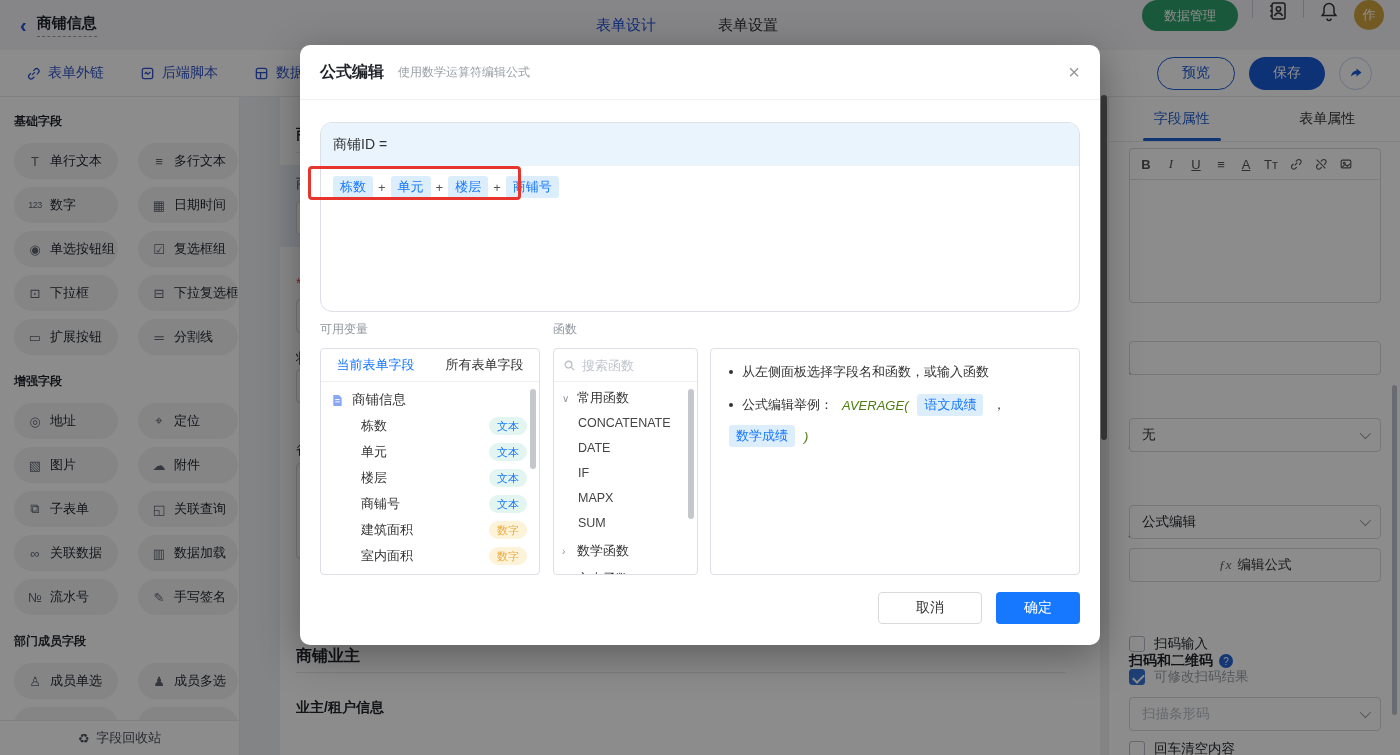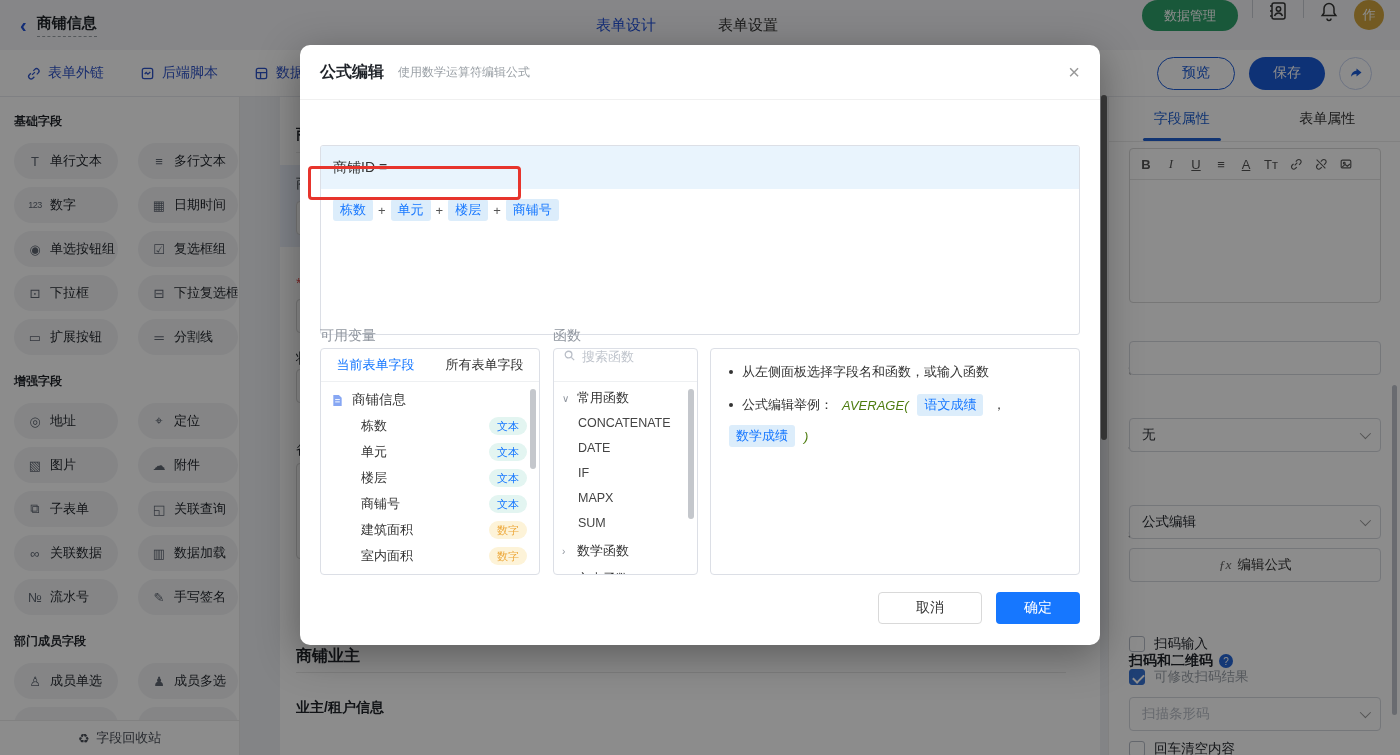--- a/index.html
+++ b/index.html
@@ -87,38 +87,38 @@
 
   
   .overlay { position:absolute; left:0; top:0; width:1400px; height:755px; background:rgba(0,0,0,0.45); z-index:50; }
 
   
   .modal { position:absolute; left:300px; top:45px; width:800px; height:600px; background:#fff; border-radius:10px; box-shadow:0 10px 40px rgba(0,0,0,.35); z-index:60; }
   .m-head { position:absolute; left:0; top:0; width:100%; height:55px; border-bottom:1px solid #f0f0f0; display:flex; align-items:center; padding:0 20px; gap:14px; }
   .m-title { font-size:16px; font-weight:bold; }
   .m-sub { font-size:12px; color:#9aa0a6; }
   .m-close { margin-left:auto; font-size:20px; color:#999; cursor:pointer; line-height:1; }
-  .f-box { position:absolute; left:20px; top:77px; width:760px; height:190px; border:1px solid #dcdfe6; border-radius:3px; overflow:hidden;margin-top:23px; }
+  .f-box { position:absolute; left:20px; top:77px; width:760px; height:190px; border:1px solid #dcdfe6; border-radius:12px; overflow:hidden; }
   .f-head { height:43px; background:#e9f4fd; display:flex; align-items:center; padding:0 12px; font-size:14px; color:#333; }
   .f-body { padding:10px 12px; display:flex; align-items:center; gap:5px; flex-wrap:wrap; }
   .token { background:#dcedfb; color:#1677ff; font-size:13px; padding:2px 7px; border-radius:3px; cursor:pointer; }
   .op { color:#555; font-size:13px; }
-  .m-col-label { position:absolute; top:282px; font-size:14px; color:#8f959e;text-align:center; }
+  .m-col-label { position:absolute; top:276px; font-size:12px; color:#8f959e;text-align:center; }
   .vars-box { position:absolute; left:20px; top:303px; width:220px; height:227px; border:1px solid #dcdfe6; border-radius:4px; overflow:hidden; }
   .v-tabs { height:33px; border-bottom:1px solid #eef0f2; display:flex; align-items:center; justify-content:space-around; font-size:13px; }
   .v-tab { cursor:pointer; color:#333; }
   .v-tab.active { color:#1677ff; }
   .v-group { display:flex; align-items:center; gap:8px; padding:9px 0 4px 10px; font-size:13.5px; color:#333; cursor:pointer; }
   .v-row { display:flex; align-items:center; height:26px; padding:0 12px 0 40px; font-size:13px; color:#333; cursor:pointer; }
   .badge { margin-left:auto; font-size:11px; padding:1.5px 8px; border-radius:9px; }
   .badge.text { background:#e3f5f1; color:#1677ff; }
   .badge.num { background:#fdf3d8; color:#eda93c; }
   .v-sb { position:absolute; right:3px; top:40px; width:6px; height:80px; background:#c4c7cc; border-radius:3px; }
   .fn-box { position:absolute; left:253px; top:303px; width:145px; height:227px; border:1px solid #dcdfe6; border-radius:4px; overflow:hidden; }
-  .fn-search { height:33px; border-bottom:1px solid #eef0f2; display:flex; align-items:flex-start; gap:6px; padding:0 9px; }
+  .fn-search { height:33px; border-bottom:1px solid #eef0f2; display:flex; align-items:center; gap:6px; padding:0 9px; }
   .fn-search input { border:none; outline:none; width:95px; font-size:13px; color:#333; font-family:inherit; }
   .fn-search input::placeholder { color:#bfc4cc; }
   .fn-group { display:flex; align-items:center; gap:5px; padding:7px 0 3px 8px; font-size:13px; color:#333; cursor:pointer; }
   .caret { color:#8f959e; font-size:10px; width:10px; }
   .fn-item { height:25px; display:flex; align-items:center; padding-left:24px; font-size:12.5px; color:#444; cursor:pointer; }
   .fn-sb { position:absolute; right:3px; top:40px; width:6px; height:130px; background:#c4c7cc; border-radius:3px; }
   .hint-box { position:absolute; left:410px; top:303px; width:370px; height:227px; border:1px solid #dcdfe6; border-radius:4px; padding:14px 18px; }
   .hint-line { display:flex; align-items:center; gap:9px; font-size:13px; color:#333; margin-bottom:13px; flex-wrap:wrap; }
   .bullet { width:4px; height:4px; border-radius:50%; background:#333; flex:none; }
   .purple { color:#4d7c0f;font-style:italic; }

